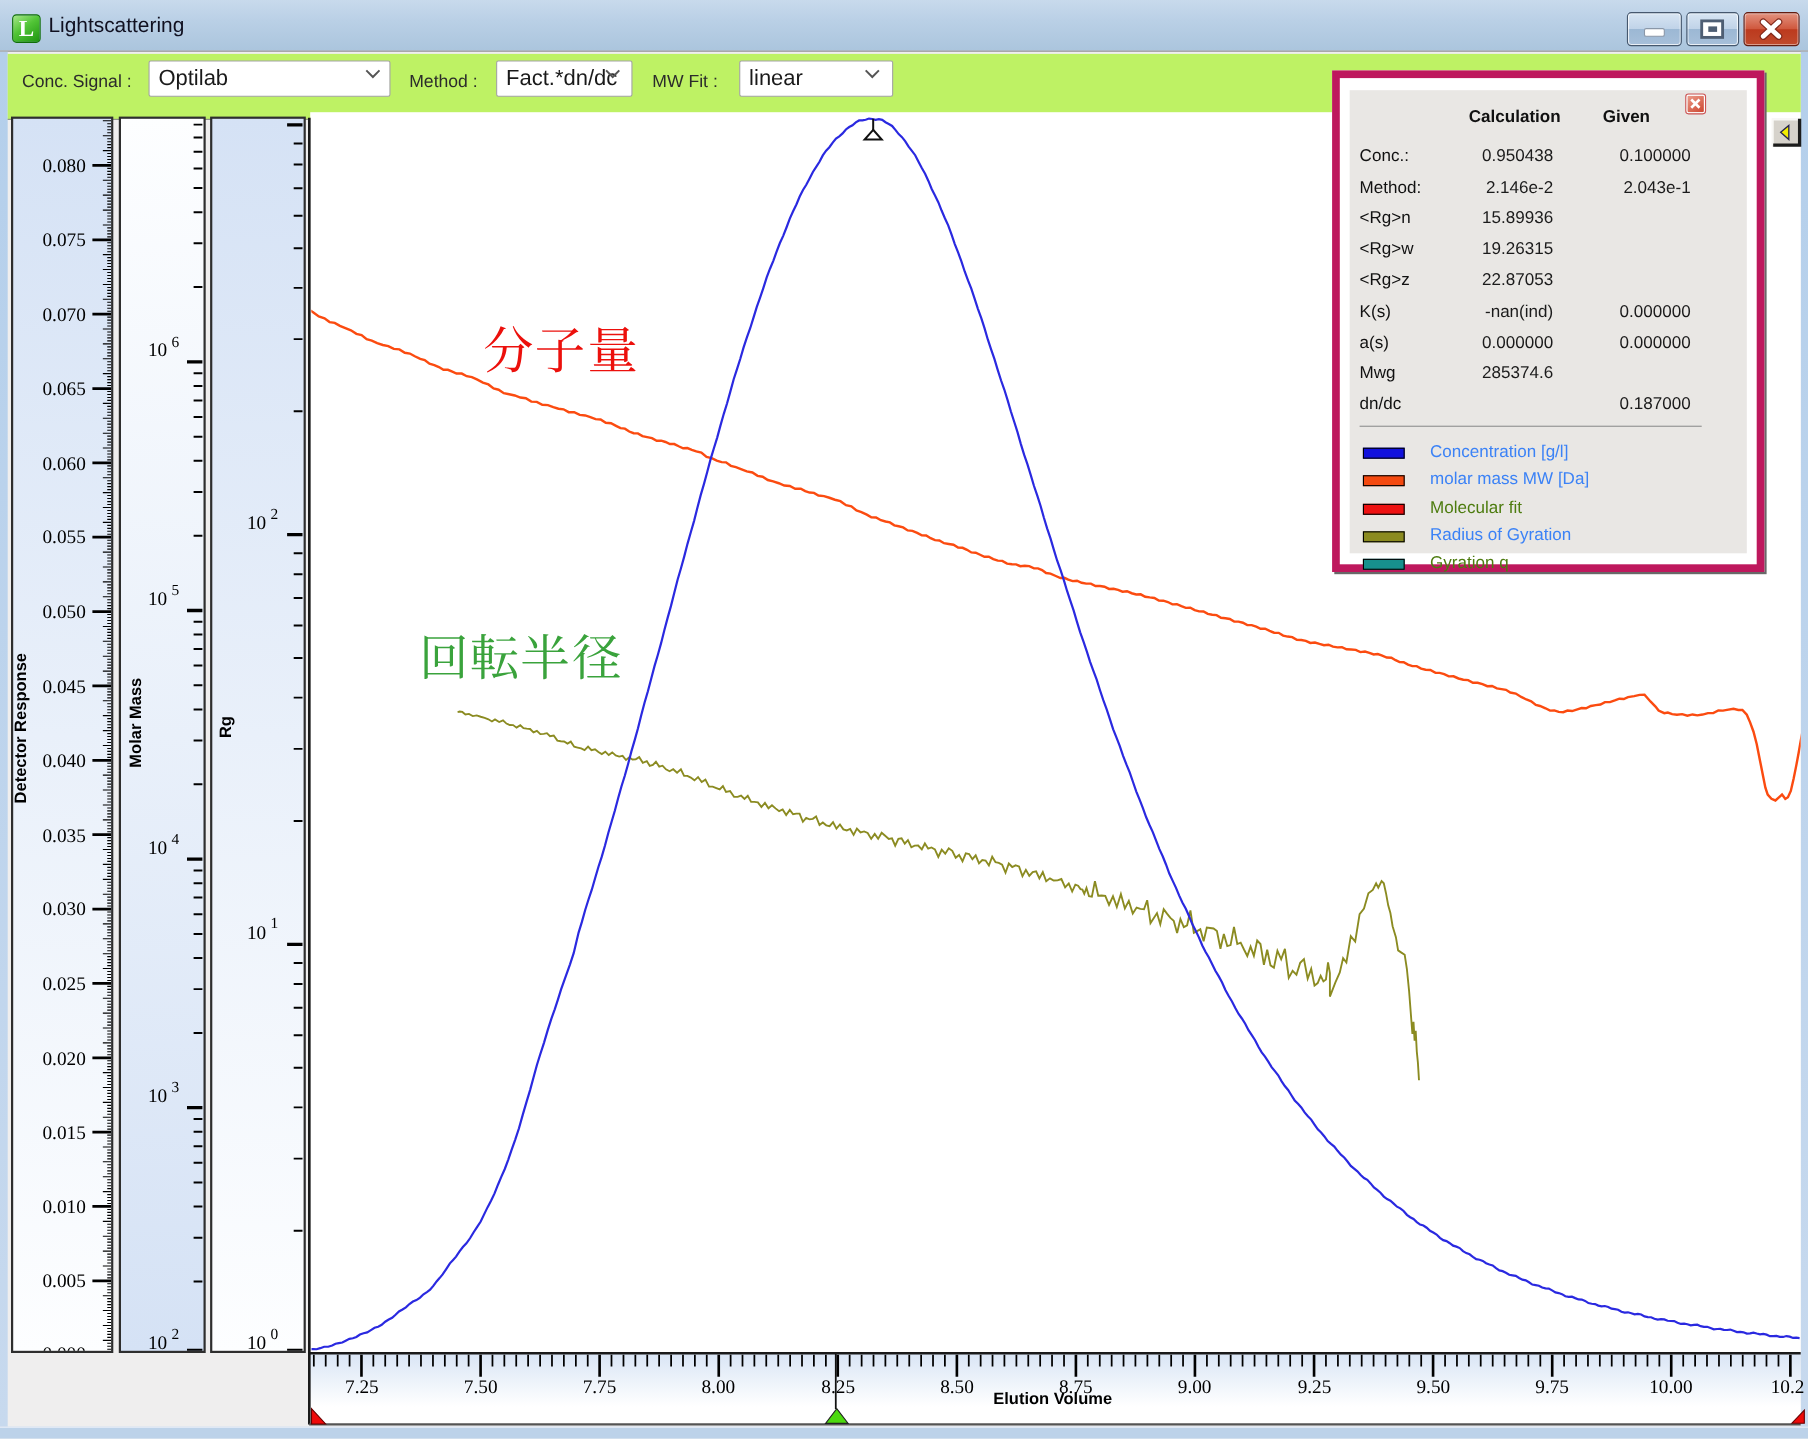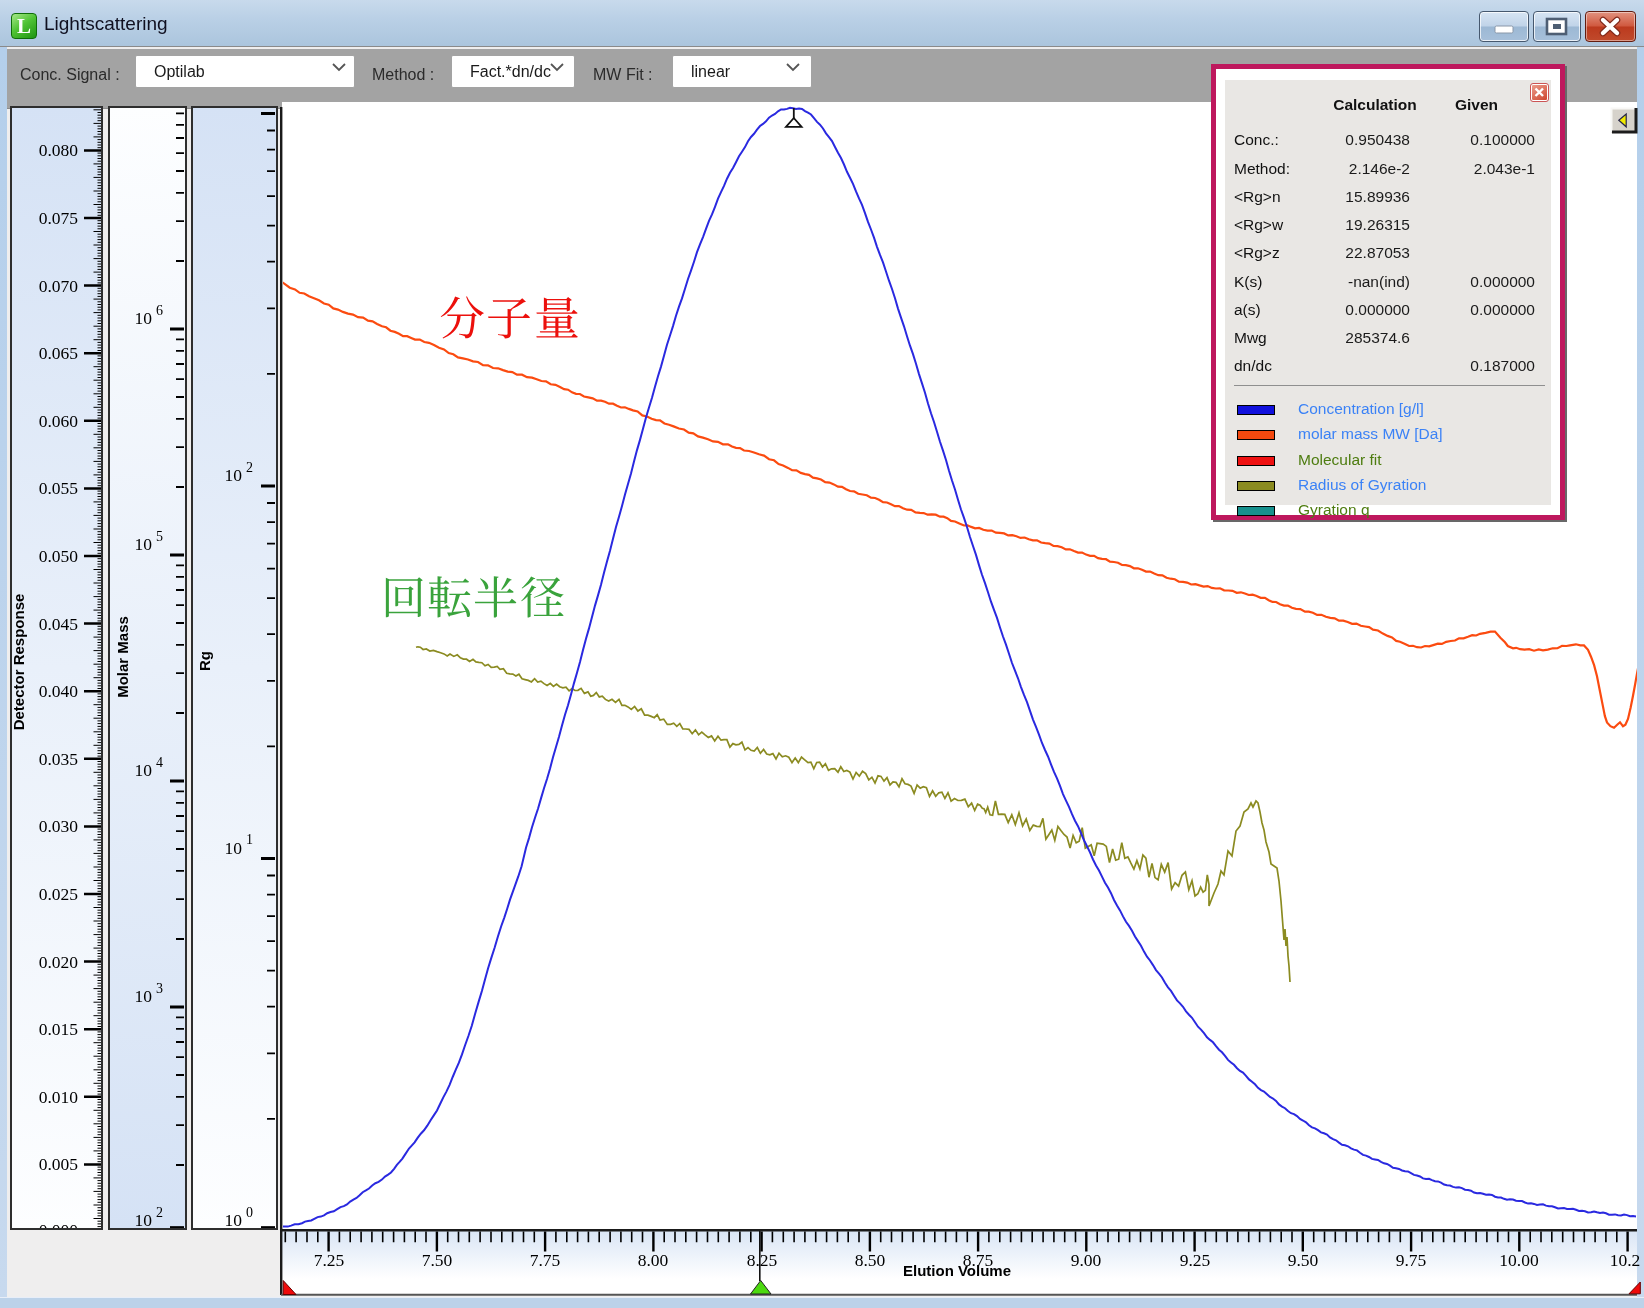--- a/index.html
+++ b/index.html
@@ -1,28 +1,28 @@
 <!DOCTYPE html>
 <html><head><meta charset="utf-8"><style>
 * {margin:0;padding:0;box-sizing:border-box}
 body {width:1644px;height:1308px;position:relative;overflow:hidden;font-family:"Liberation Sans",sans-serif;background:#efeeee}
 .tb {position:absolute;left:0;top:0;width:1644px;height:47px;background:linear-gradient(180deg,#c8daec 0%,#bad0e6 40%,#abc5dd 100%);border-bottom:1.5px solid #8a8a8a}
 .icon {position:absolute;left:11px;top:13px;width:26px;height:26px;border-radius:4px;background:linear-gradient(145deg,#a8e88a 0%,#51c436 45%,#1d9410 100%);border:1px solid #0f6e08;color:#fff;font-family:"Liberation Serif",serif;font-weight:bold;font-size:21px;text-align:center;line-height:24px}
 .title {position:absolute;left:44px;top:13px;font-size:19px;color:#101020}
 .wbtn {position:absolute;top:10.5px;height:31px;border-radius:4px;border:1px solid #46586e}
 .bblue {background:linear-gradient(180deg,#d7e5f3 0%,#c0d3e8 49%,#9cb8d4 51%,#a7c0da 100%);box-shadow:inset 0 0 0 1px rgba(255,255,255,.75)}
 .bred {background:linear-gradient(180deg,#e2927f 0%,#d0593f 48%,#bc3a1e 52%,#c04a2c 100%);border-color:#631c10;box-shadow:inset 0 0 0 1px rgba(255,255,255,.45)}
-.toolbar {position:absolute;left:7px;top:48.5px;width:1630px;height:60px;background:#a3a3a3;border-bottom:1.6px solid #8a8a8a}
+.toolbar {position:absolute;left:7px;top:48.5px;width:1630px;height:60px;background:#bef264;border-bottom:1.6px solid #8a8a8a}
 .tlab {position:absolute;top:17px;font-size:16px;color:#2b2b2b}
-.dd {position:absolute;top:6px;height:33px;background:#fff;border:1px solid #a3a3a3;border-radius:2px;font-size:16px;color:#1a1a1a;line-height:31px;padding-left:18px;overflow:hidden;white-space:nowrap}
+.dd {position:absolute;top:6px;height:33px;background:#fff;border:1px solid #a3a3a3;border-radius:2px;font-size:20px;color:#1a1a1a;line-height:31px;padding-left:8px;overflow:hidden;white-space:nowrap}
 .chev {position:absolute;top:13px}
 .frameL {position:absolute;left:0;top:47px;width:7px;height:1250px;background:linear-gradient(180deg,#b4cfeb,#c7d9ee)}
 .frameR {position:absolute;left:1637px;top:47px;width:7px;height:1250px;background:linear-gradient(180deg,#b4cfeb,#c7d9ee)}
 .frameB {position:absolute;left:0;top:1297px;width:1644px;height:11px;background:#bcd2e9;border-top:1px solid #e8eef8}
-.panel {position:absolute;left:1211px;top:64px;width:354px;height:456px;background:#fff;border:5px solid #be185d;box-shadow:2px 2px 0 #686868;font-size:15.5px}
+.panel {position:absolute;left:1211px;top:64px;width:393px;height:456px;background:#fff;border:7px solid #be185d;box-shadow:2px 2px 0 #686868;font-size:15.5px}
 .pinner {position:absolute;left:9px;top:11px;right:9px;bottom:10px;background:#e9e7e4}
 .phead {position:absolute;top:27px;font-weight:bold;color:#111}
 .pl {position:absolute;left:18px;font-weight:normal;color:#111}
 .pc {position:absolute;left:60px;width:134px;text-align:right;color:#1b1b1b}
 .pg {position:absolute;left:185px;width:134px;text-align:right;color:#1b1b1b}
 .psep {position:absolute;left:18px;top:316px;width:311px;border-top:1.4px solid #8f8f8f}
 .lbar {position:absolute;left:21px;width:38px;height:10px;border:1.6px solid #000}
 .ltxt {position:absolute;left:82px;color:#3b82f6}
 .ltxt.g {color:#4d7c0f}
 .xbtn {position:absolute;left:315px;top:15px;width:17px;height:17px;background:linear-gradient(145deg,#eb9c8b,#ce4730);border:1px solid #fff;outline:1px solid #c55;border-radius:2px}

